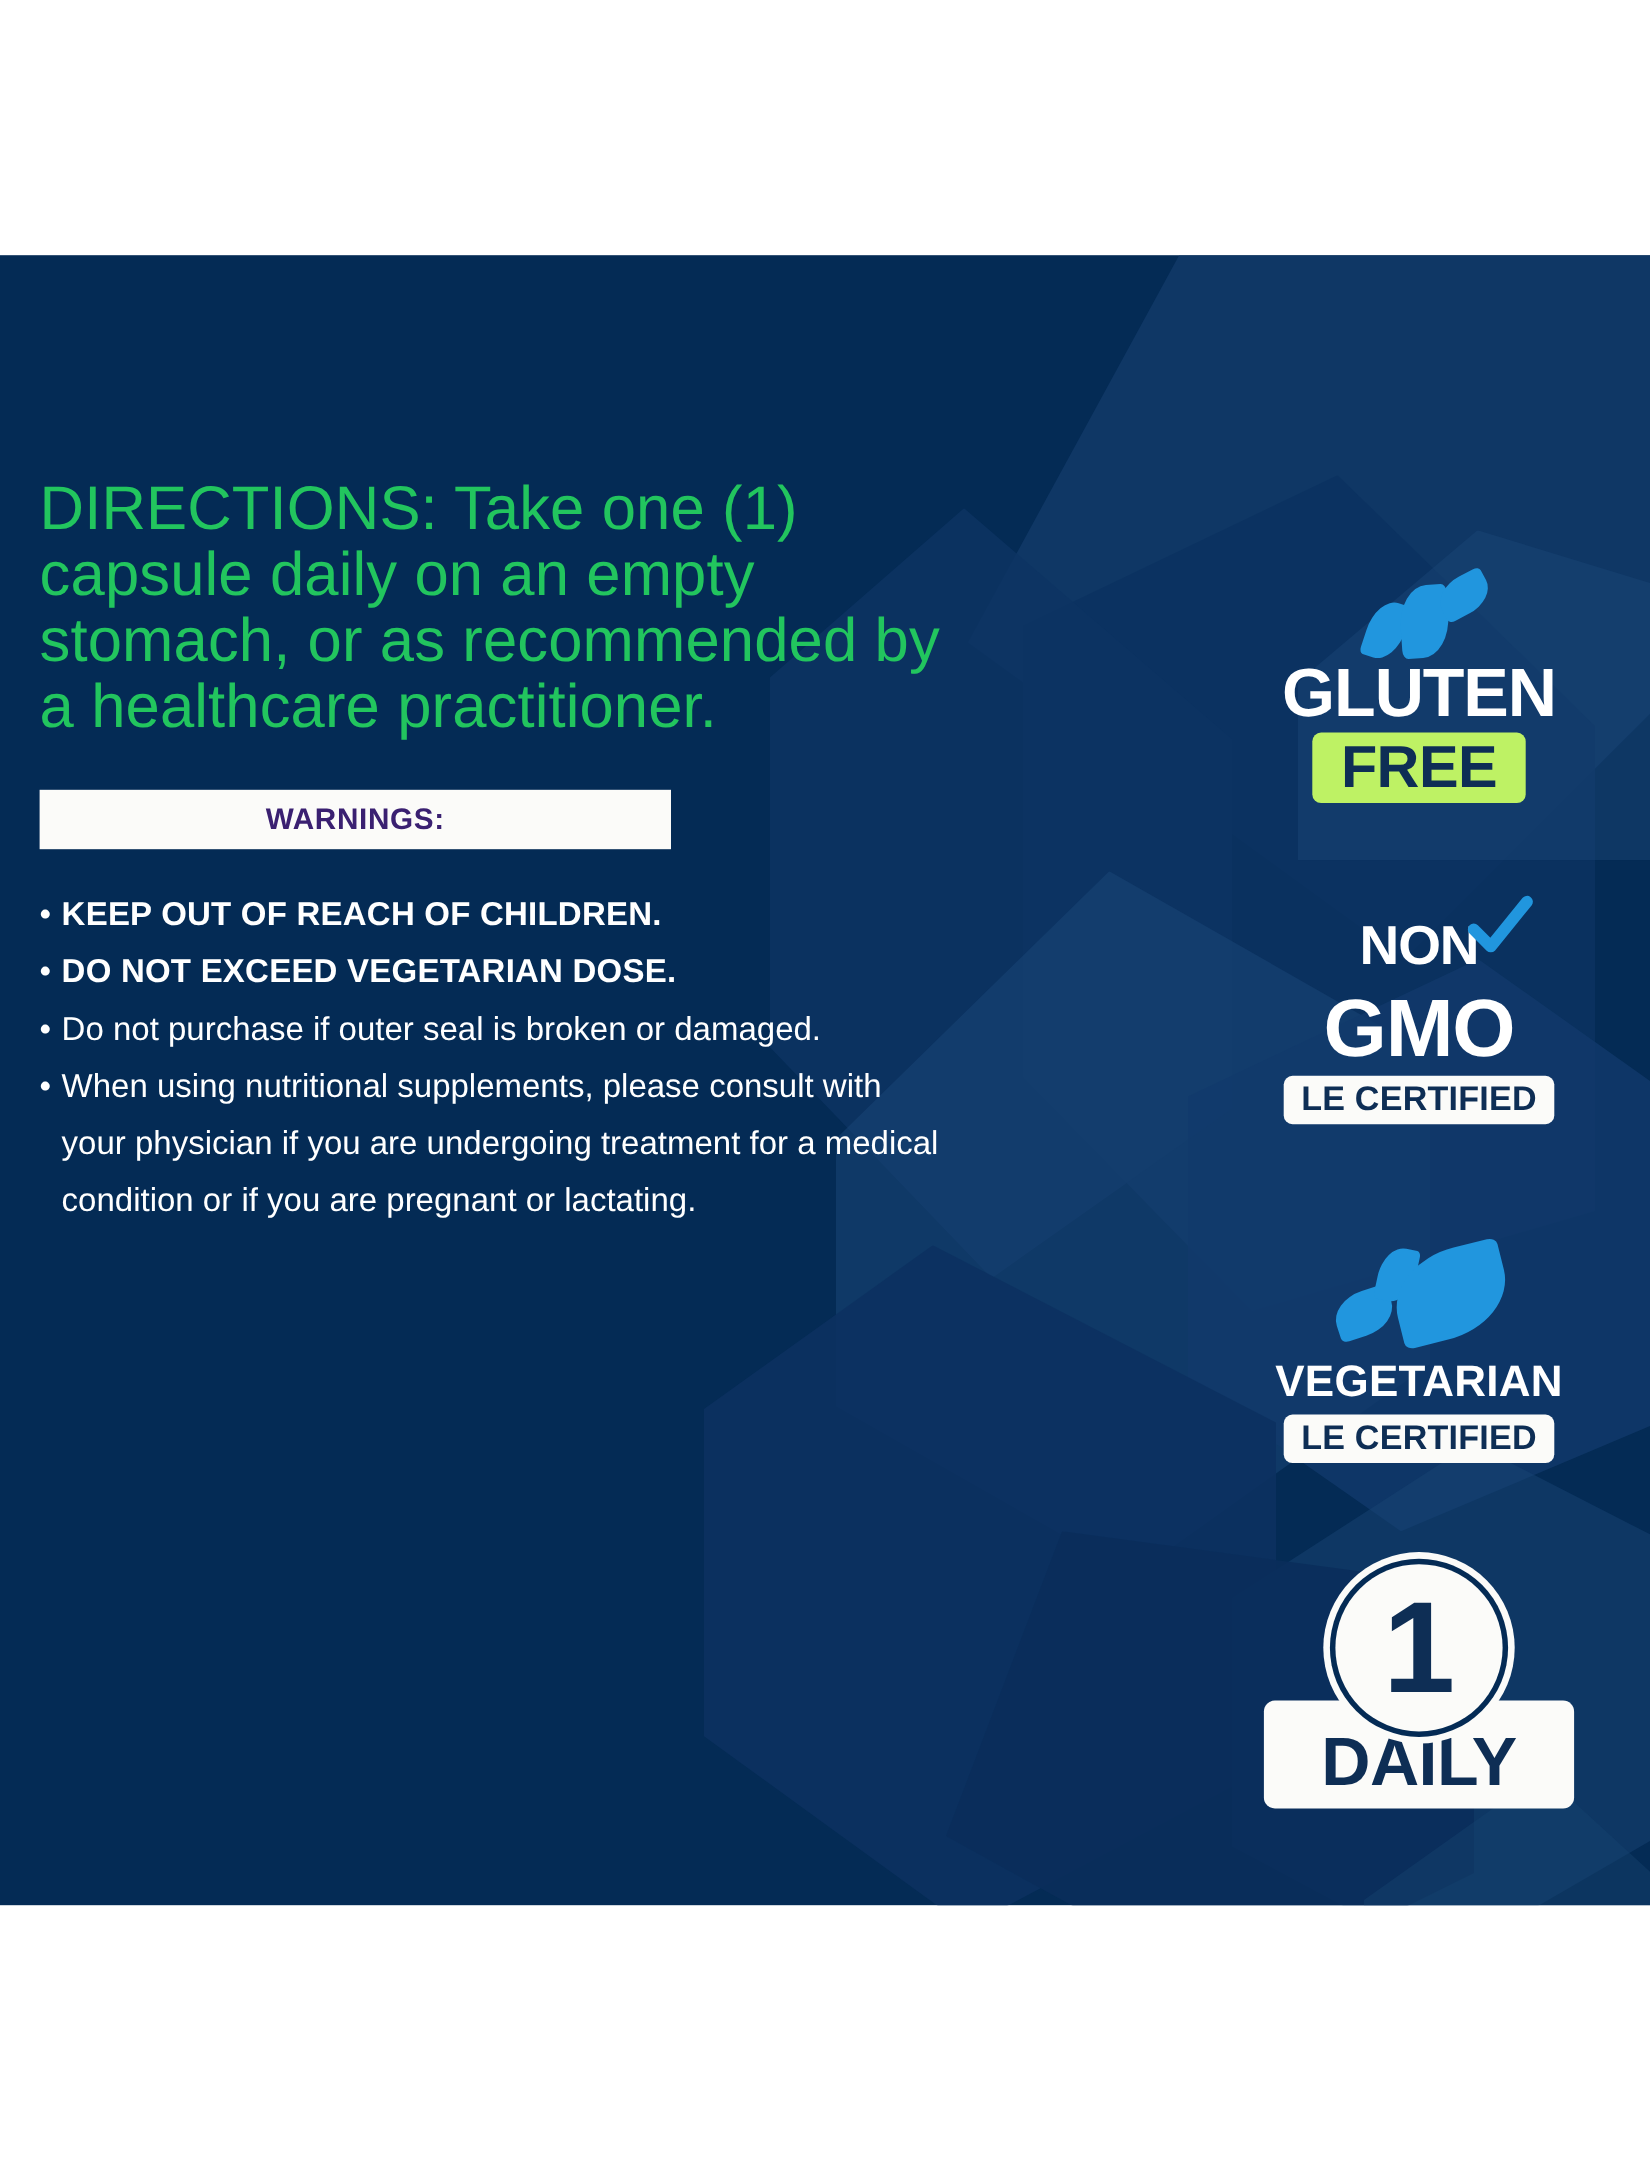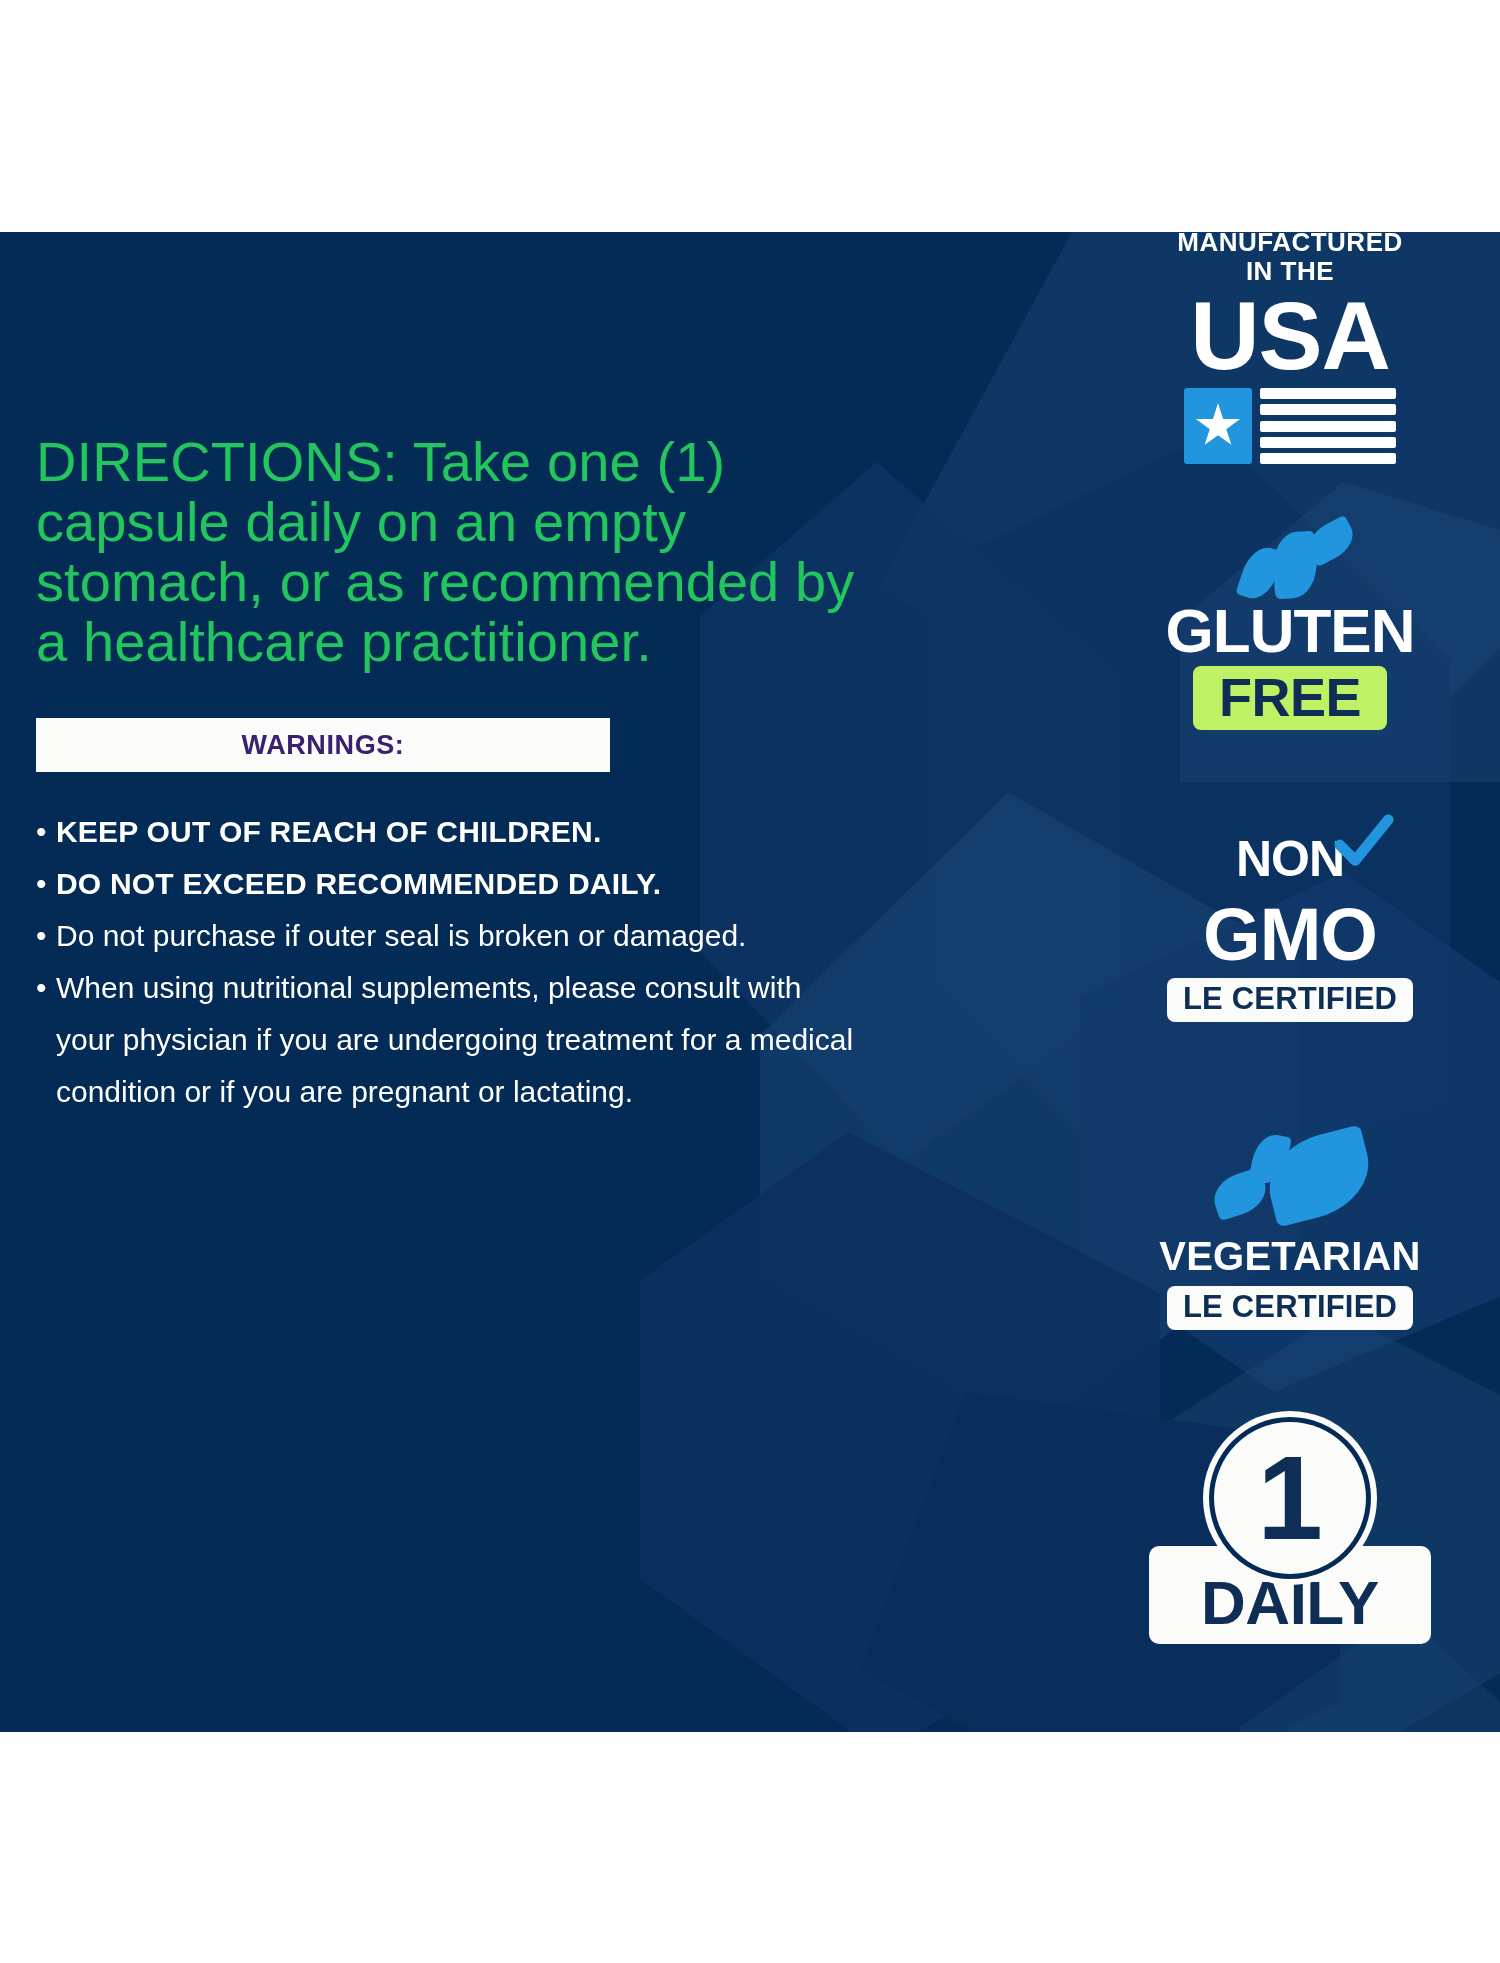--- a/index.html
+++ b/index.html
@@ -147,52 +147,35 @@
       <span id="warnings-banner-label">WARNINGS:</span>
     </div>
 
     <ul class="warn-list">
       <li class="warn-item caps">
         <span class="warn-bullet">•</span>
         <span class="warn-text">KEEP OUT OF REACH OF CHILDREN.</span>
       </li>
       <li class="warn-item caps">
         <span class="warn-bullet">•</span>
-        <span class="warn-text">DO NOT EXCEED RECOMMENDED DAILY.</span>
+        <span class="warn-text">DO NOT EXCEED VEGETARIAN DOSE.</span>
       </li>
       <li class="warn-item">
         <span class="warn-bullet">•</span>
         <span class="warn-text">Do not purchase if outer seal is broken or damaged.</span>
       </li>
       <li class="warn-item">
         <span class="warn-bullet">•</span>
         <span class="warn-text">When using nutritional supplements, please consult with your physician if you are undergoing treatment for a medical condition or if you are pregnant or lactating.</span>
       </li>
     </ul>
   </div>
 
   <div id="badge-column">
 
-    <div class="badge" id="badge-usa">
-      <span class="usa-line1">MANUFACTURED</span>
-      <span class="usa-line2">IN THE</span>
-      <span class="usa-word">USA</span>
-      <div class="usa-flag">
-        <div class="usa-canton">
-          <div class="usa-star"></div>
-        </div>
-        <div class="usa-stripes">
-          <div class="usa-stripe"></div>
-          <div class="usa-stripe"></div>
-          <div class="usa-stripe"></div>
-          <div class="usa-stripe"></div>
-          <div class="usa-stripe"></div>
-        </div>
-      </div>
-    </div>
 
     <div class="badge" id="badge-gluten">
       <div class="gf-sprigs">
         <div class="leaf gf-l1"></div>
         <div class="leaf gf-l2"></div>
         <div class="leaf gf-l3"></div>
       </div>
       <span class="gf-word">GLUTEN</span>
       <div class="gf-box">
         <span>FREE</span>

